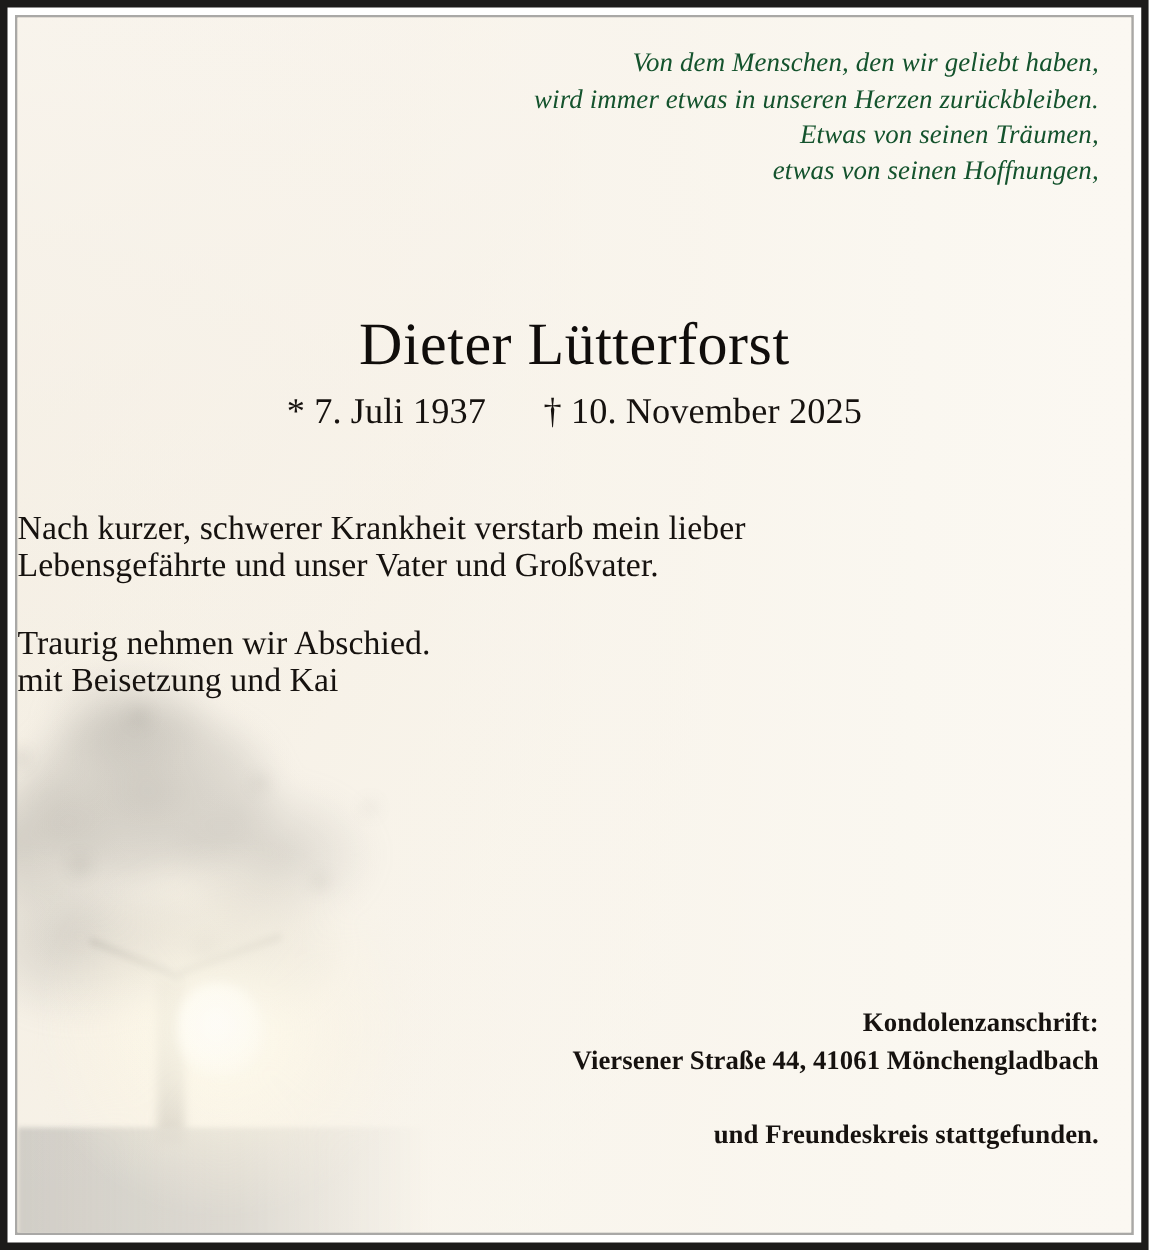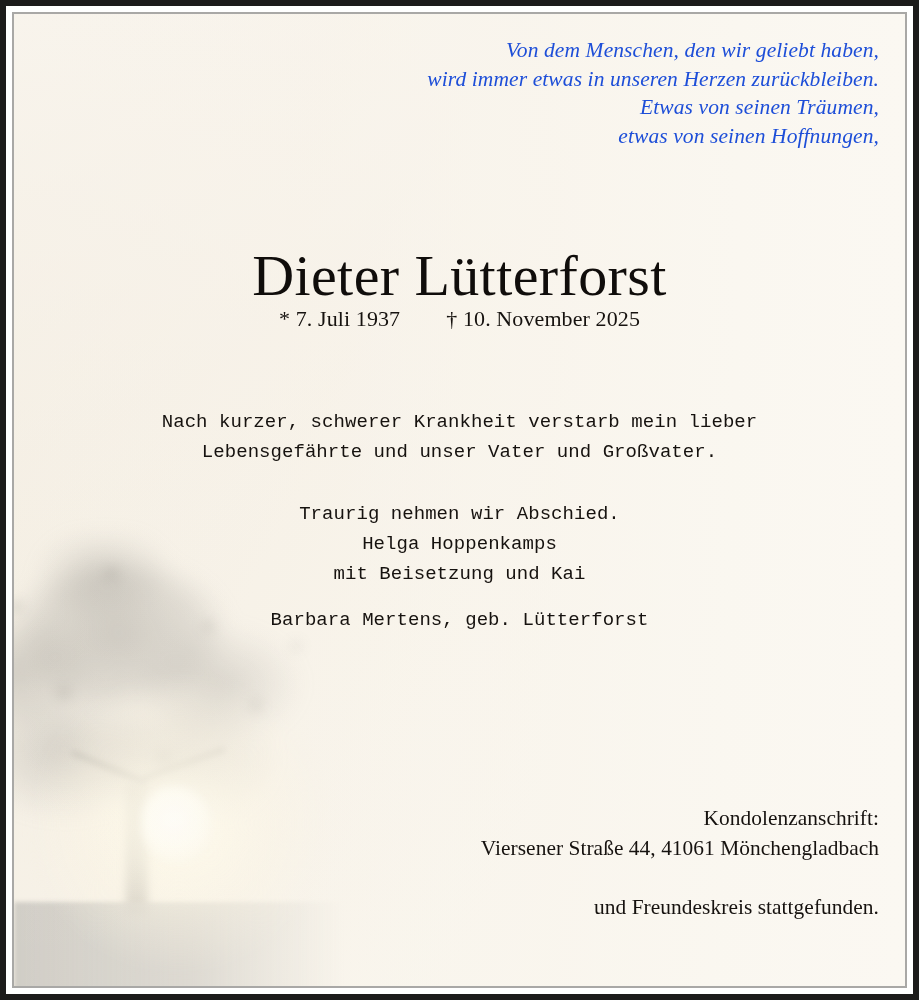--- a/index.html
+++ b/index.html
@@ -172,72 +172,71 @@
   .poem {
     position: absolute;
     right: 26px;
     top: 22px;
     width: 700px;
     text-align: right;
     font-style: italic;
     font-size: 21.5px;
     line-height: 28.6px;
     letter-spacing: .1px;
-    color: #1d4ed8;
+    color: #14532d;
   }
   .poem .ln { display: block; white-space: pre; }
 
   .name-block {
     position: absolute;
     left: 0;
     right: 0;
     top: 233px;
     text-align: center;
   }
   .deceased-name {
-    font-size: 58px;
+    font-size: 48px;
     line-height: 58px;
     font-weight: 400;
     letter-spacing: .4px;
     color: #100d0b;
   }
   .dates {
-    margin-top: 0;
-    font-size: 22px;
+    margin-top: 10px;
+    font-size: 29px;
     line-height: 28px;
     letter-spacing: .1px;
   }
   .dates .gap { display: inline-block; width: 46px; }
 
   .body-block {
     position: absolute;
     left: 0;
     right: 0;
     top: 393px;
-    text-align: center;
-    font-size: 19px;
+    text-align: left;
+    font-size: 27px;
     line-height: 30px;
     letter-spacing: .05px;
-    font-family: Liberation Mono, monospace;
   }
   .body-block .ln { display: block; white-space: pre; }
   .para-gap { display: block; height: 32px; }
   .para-gap-sm { display: block; height: 16px; }
 
   .footer-block {
     position: absolute;
     right: 26px;
     top: 790px;
     width: 690px;
     text-align: right;
     font-size: 21.4px;
     line-height: 29.5px;
     letter-spacing: .05px;
   }
-  .footer-block .ln { display: block; white-space: pre; }
+  .footer-block .ln { display: block; white-space: pre; font-weight: bold; }
   .footer-gap { display: block; height: 30px; }
 </style>
 </head>
 <body>
 
 <div class="notice-frame">
   <div class="notice-inner">
 
     <div class="photo-layer">
       <div class="paper-wash"></div>
@@ -264,24 +263,22 @@
       <div class="name-block">
         <div class="deceased-name">Dieter Lütterforst</div>
         <div class="dates"><span>*</span> <span>7. Juli 1937</span><span class="gap"></span><span>†</span> <span>10. November 2025</span></div>
       </div>
 
       <div class="body-block">
         <span class="ln">Nach kurzer, schwerer Krankheit verstarb mein lieber</span>
         <span class="ln">Lebensgefährte und unser Vater und Großvater.</span>
         <span class="para-gap"></span>
         <span class="ln">Traurig nehmen wir Abschied.</span>
-        <span class="ln">Helga Hoppenkamps</span>
         <span class="ln">mit Beisetzung und Kai</span>
         <span class="para-gap-sm"></span>
-        <span class="ln">Barbara Mertens, geb. Lütterforst</span>
       </div>
 
       <div class="footer-block">
         <span class="ln">Kondolenzanschrift:</span>
         <span class="ln">Viersener Straße 44, 41061 Mönchengladbach</span>
         <span class="footer-gap"></span>
         <span class="ln">und Freundeskreis stattgefunden.</span>
       </div>
 
     </div>

